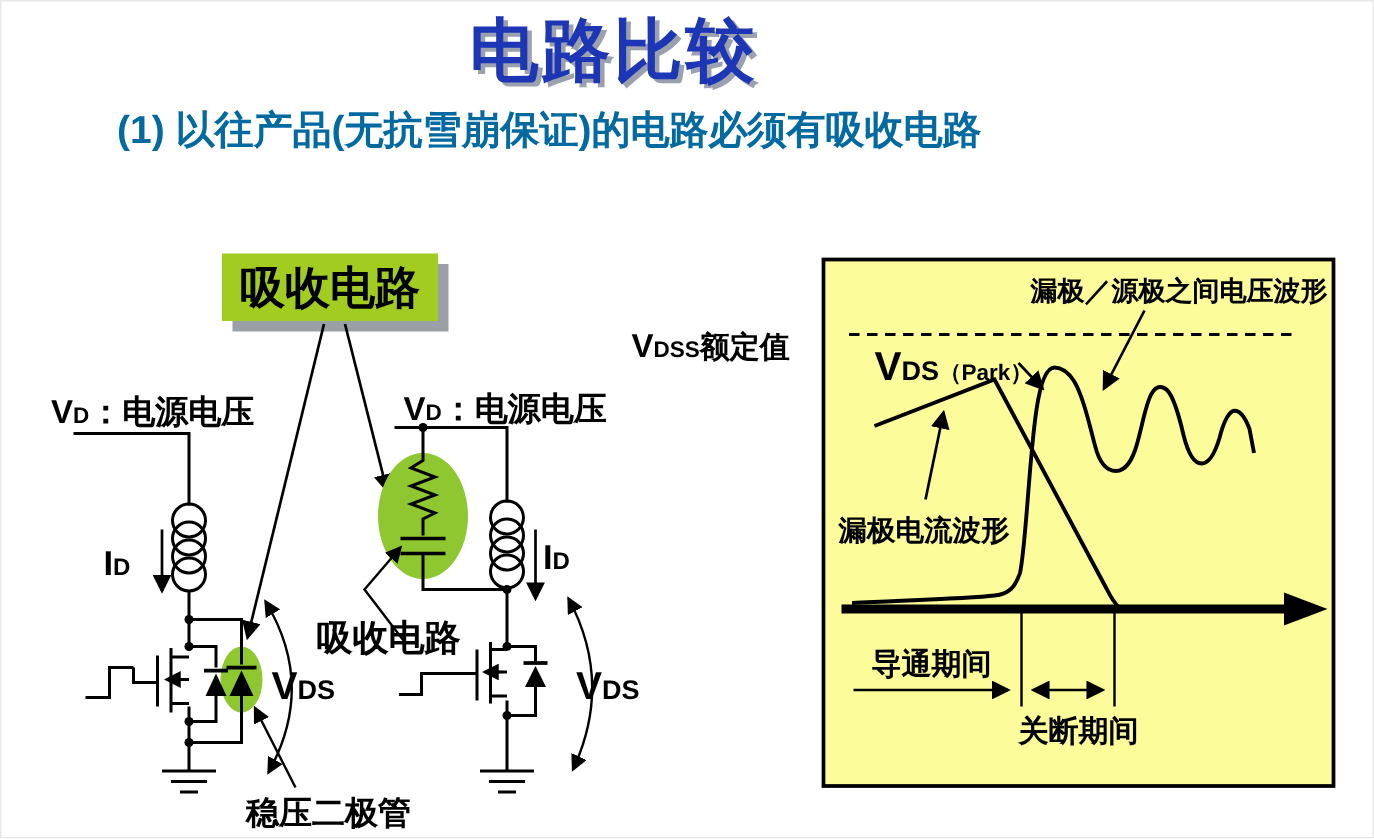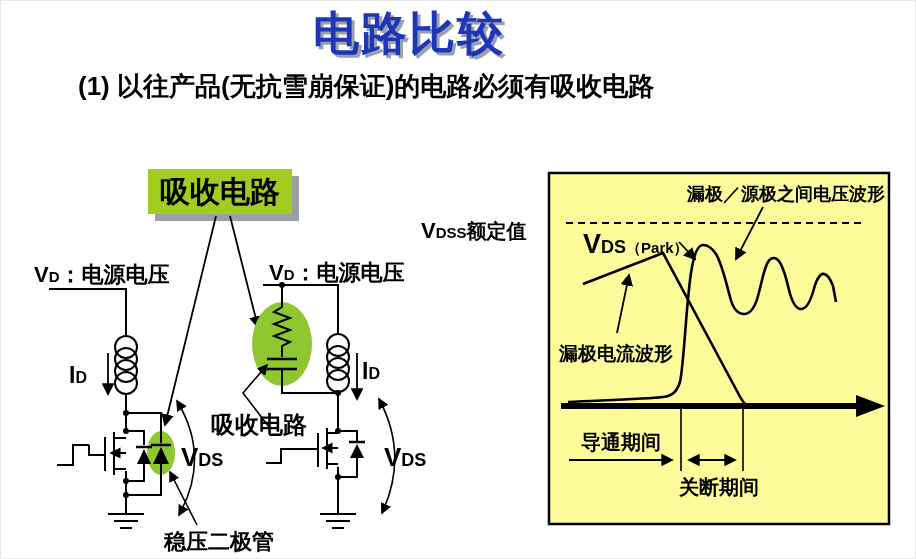--- a/index.html
+++ b/index.html
@@ -8,21 +8,21 @@
     font-family:"Liberation Sans","DejaVu Sans",sans-serif;color:#000;
     overflow:hidden;border:1px solid #e8e8e8;box-sizing:border-box;
   }
   .title{
     position:absolute;left:312px;top:2px;margin:0;
     font-size:46px;font-weight:bold;color:#1c36b5;
     text-shadow:3px 3px 0 #9aa0ae;letter-spacing:2px;
   }
   .subtitle{
     position:absolute;left:77px;top:68px;margin:0;
-    font-size:26px;font-weight:bold;line-height:34px;color:#000000;
+    font-size:26px;font-weight:bold;line-height:34px;color:#0369a1;
   }
   .subtitle .l2{padding-left:33px;}
   .subsym{font-size:19px;}
   svg text{font-family:"Liberation Sans","DejaVu Sans",sans-serif;}
   .diagram{position:absolute;left:0;top:150px;}
 </style>
 </head>
 <body>
 
 <div class="slide">

